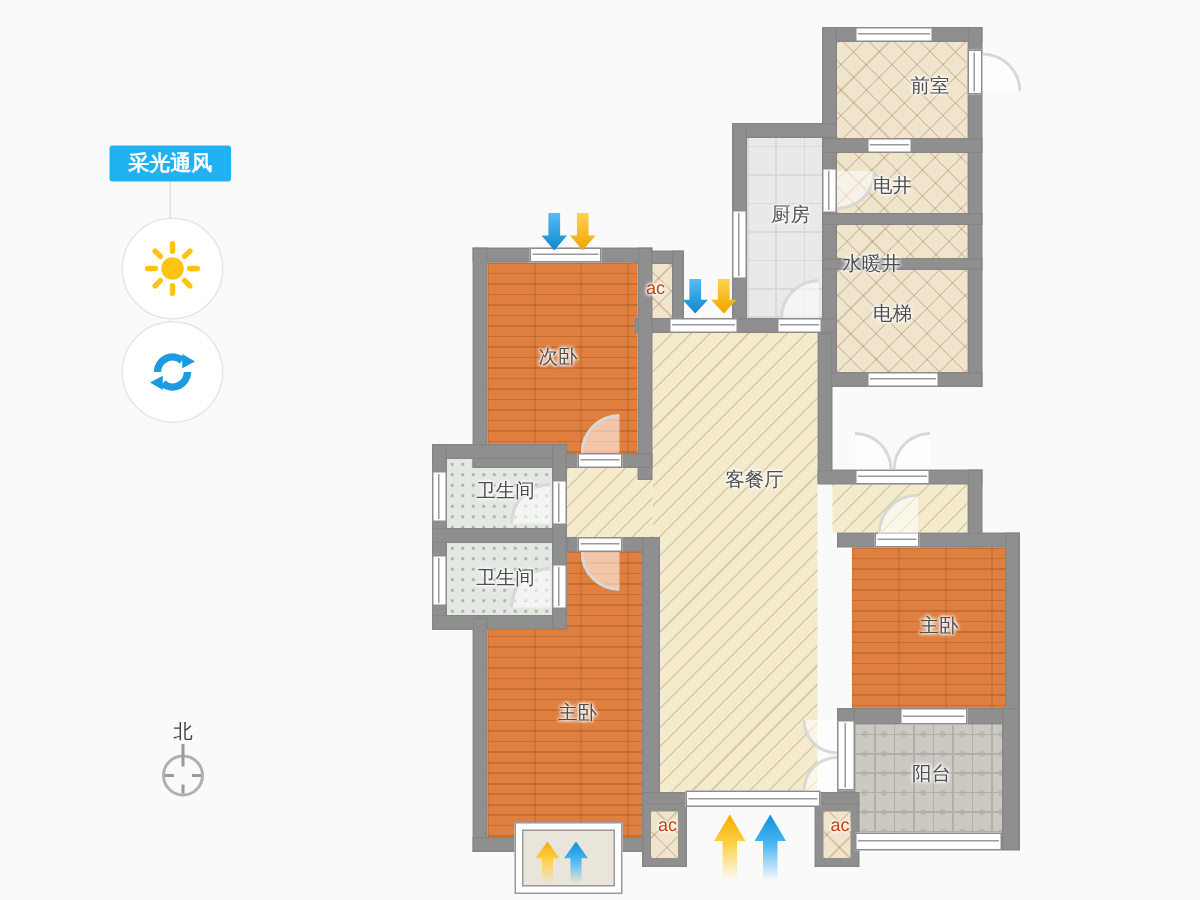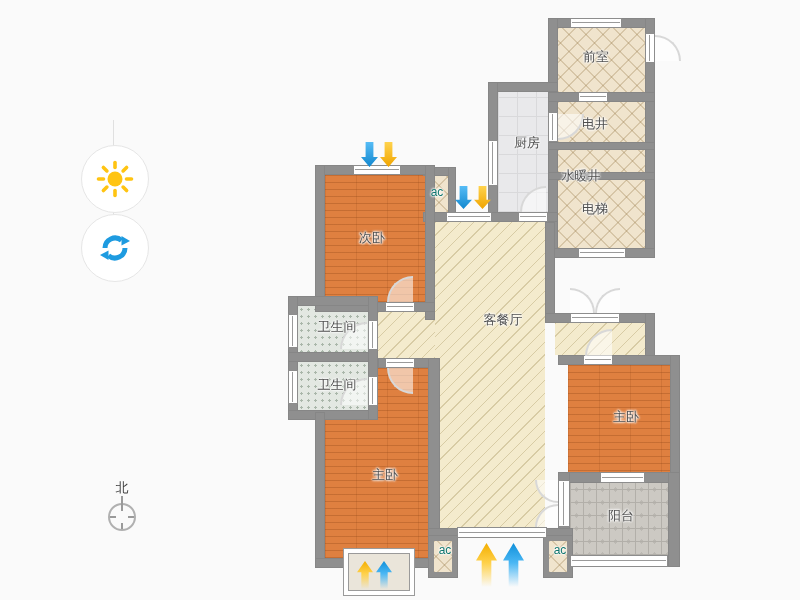--- a/index.html
+++ b/index.html
@@ -33,21 +33,21 @@
   .win-v::after{content:"";position:absolute;top:1px;bottom:1px;left:50%;margin-left:-1px;width:1px;background:#9a9a9a;}
   
   .arc{background:rgba(255,255,255,.55);box-sizing:border-box;}
   .arc-tl{border-top:2px solid #d8d8d8;border-left:2px solid #d8d8d8;border-top-left-radius:100% 100%;}
   .arc-tr{border-top:2px solid #d8d8d8;border-right:2px solid #d8d8d8;border-top-right-radius:100% 100%;}
   .arc-bl{border-bottom:2px solid #d8d8d8;border-left:2px solid #d8d8d8;border-bottom-left-radius:100% 100%;}
   .arc-br{border-bottom:2px solid #d8d8d8;border-right:2px solid #d8d8d8;border-bottom-right-radius:100% 100%;}
   
   .lbl{font-size:13px;color:#4e4e4e;transform:translate(-50%,-50%);white-space:nowrap;
        text-shadow:0 0 2px #fff,0 0 2px #fff,0 0 3px #fff,0 0 3px #fff;}
-  .lbl-sm{font-size:12px;color:#0f766e;}
+  .lbl-sm{font-size:12px;color:#c2410c;}
   
   .arr{clip-path:polygon(50% 0,100% 40%,73% 40%,73% 100%,27% 100%,27% 40%,0 40%);}
   .arr-up-y{background:linear-gradient(to bottom,#f3ae00 0%,#ffd14a 45%,rgba(255,209,74,0) 100%);}
   .arr-up-b{background:linear-gradient(to bottom,#1090da 0%,#4ab7f4 45%,rgba(74,183,244,0) 100%);}
   .arr-dn{transform:scaleY(-1);}
   .arr-dn-b{background:linear-gradient(to top,#56bcf6 0%,#1187ce 100%);}
   .arr-dn-y{background:linear-gradient(to top,#ffd34d 0%,#f0a400 100%);}
   
   .badge{background:#1fb1f2;color:#fff;font-size:14px;font-weight:bold;
          display:flex;align-items:center;justify-content:center;border-radius:2px;}
@@ -57,20 +57,23 @@
   
   .bay{background:#fff;border:1px solid #9a9a9a;box-sizing:border-box;}
   .bay-in{position:absolute;left:4px;right:4px;top:4px;bottom:4px;border:1px solid #9a9a9a;background:#eae5da;}
 </style>
 </head>
 <body>
 
 <div id="stage">
 
   <div class="abs vline" style="left:113px;top:120px;height:96px;"></div>
+  <div class="abs badge" style="left:73px;top:97px;width:81px;height:24px;">
+    <span>采光通风</span>
+  </div>
   <div class="abs circle-btn" style="left:81px;top:145px;width:66px;height:66px;">
     <svg width="40" height="40" viewBox="0 0 40 40">
       <circle cx="20" cy="20" r="7.5" fill="#ffc412"></circle>
       <g stroke="#ffc412" stroke-width="3.6" stroke-linecap="round">
         <line x1="20" y1="8.5" x2="20" y2="3.5"></line>
           <line x1="20" y1="31.5" x2="20" y2="36.5"></line>
         <line x1="8.5" y1="20" x2="3.5" y2="20"></line>
           <line x1="31.5" y1="20" x2="36.5" y2="20"></line>
         <line x1="11.9" y1="11.9" x2="8.4" y2="8.4"></line>
           <line x1="28.1" y1="28.1" x2="31.6" y2="31.6"></line>
@@ -196,21 +199,21 @@
 
   <div class="abs arr arr-dn arr-dn-b" style="left:361px;top:142px;width:17px;height:25px;"></div>
   <div class="abs arr arr-dn arr-dn-y" style="left:380px;top:142px;width:17px;height:25px;"></div>
   <div class="abs arr arr-dn arr-dn-b" style="left:455px;top:186px;width:17px;height:23px;"></div>
   <div class="abs arr arr-dn arr-dn-y" style="left:474px;top:186px;width:17px;height:23px;"></div>
   <div class="abs arr arr-up-y" style="left:357px;top:561px;width:16px;height:28px;"></div>
   <div class="abs arr arr-up-b" style="left:376px;top:561px;width:16px;height:28px;"></div>
   <div class="abs arr arr-up-y" style="left:476px;top:543px;width:21px;height:44px;"></div>
   <div class="abs arr arr-up-b" style="left:503px;top:543px;width:21px;height:44px;"></div>
 
-  <div class="abs lbl" style="left:596px;top:57px;">前室</div>
+  <div class="abs lbl" style="left:620px;top:57px;">前室</div>
   <div class="abs lbl" style="left:595px;top:124px;">电井</div>
   <div class="abs lbl" style="left:581px;top:159px;margin-top:17px;">水暖井</div>
   <div class="abs lbl" style="left:595px;top:209px;">电梯</div>
   <div class="abs lbl" style="left:527px;top:143px;">厨房</div>
   <div class="abs lbl" style="left:372px;top:238px;">次卧</div>
   <div class="abs lbl" style="left:503px;top:320px;font-family:Liberation Serif, serif;">客餐厅</div>
   <div class="abs lbl" style="left:337px;top:327px;">卫生间</div>
   <div class="abs lbl" style="left:337px;top:385px;">卫生间</div>
   <div class="abs lbl" style="left:385px;top:475px;">主卧</div>
   <div class="abs lbl" style="left:626px;top:417px;">主卧</div>

